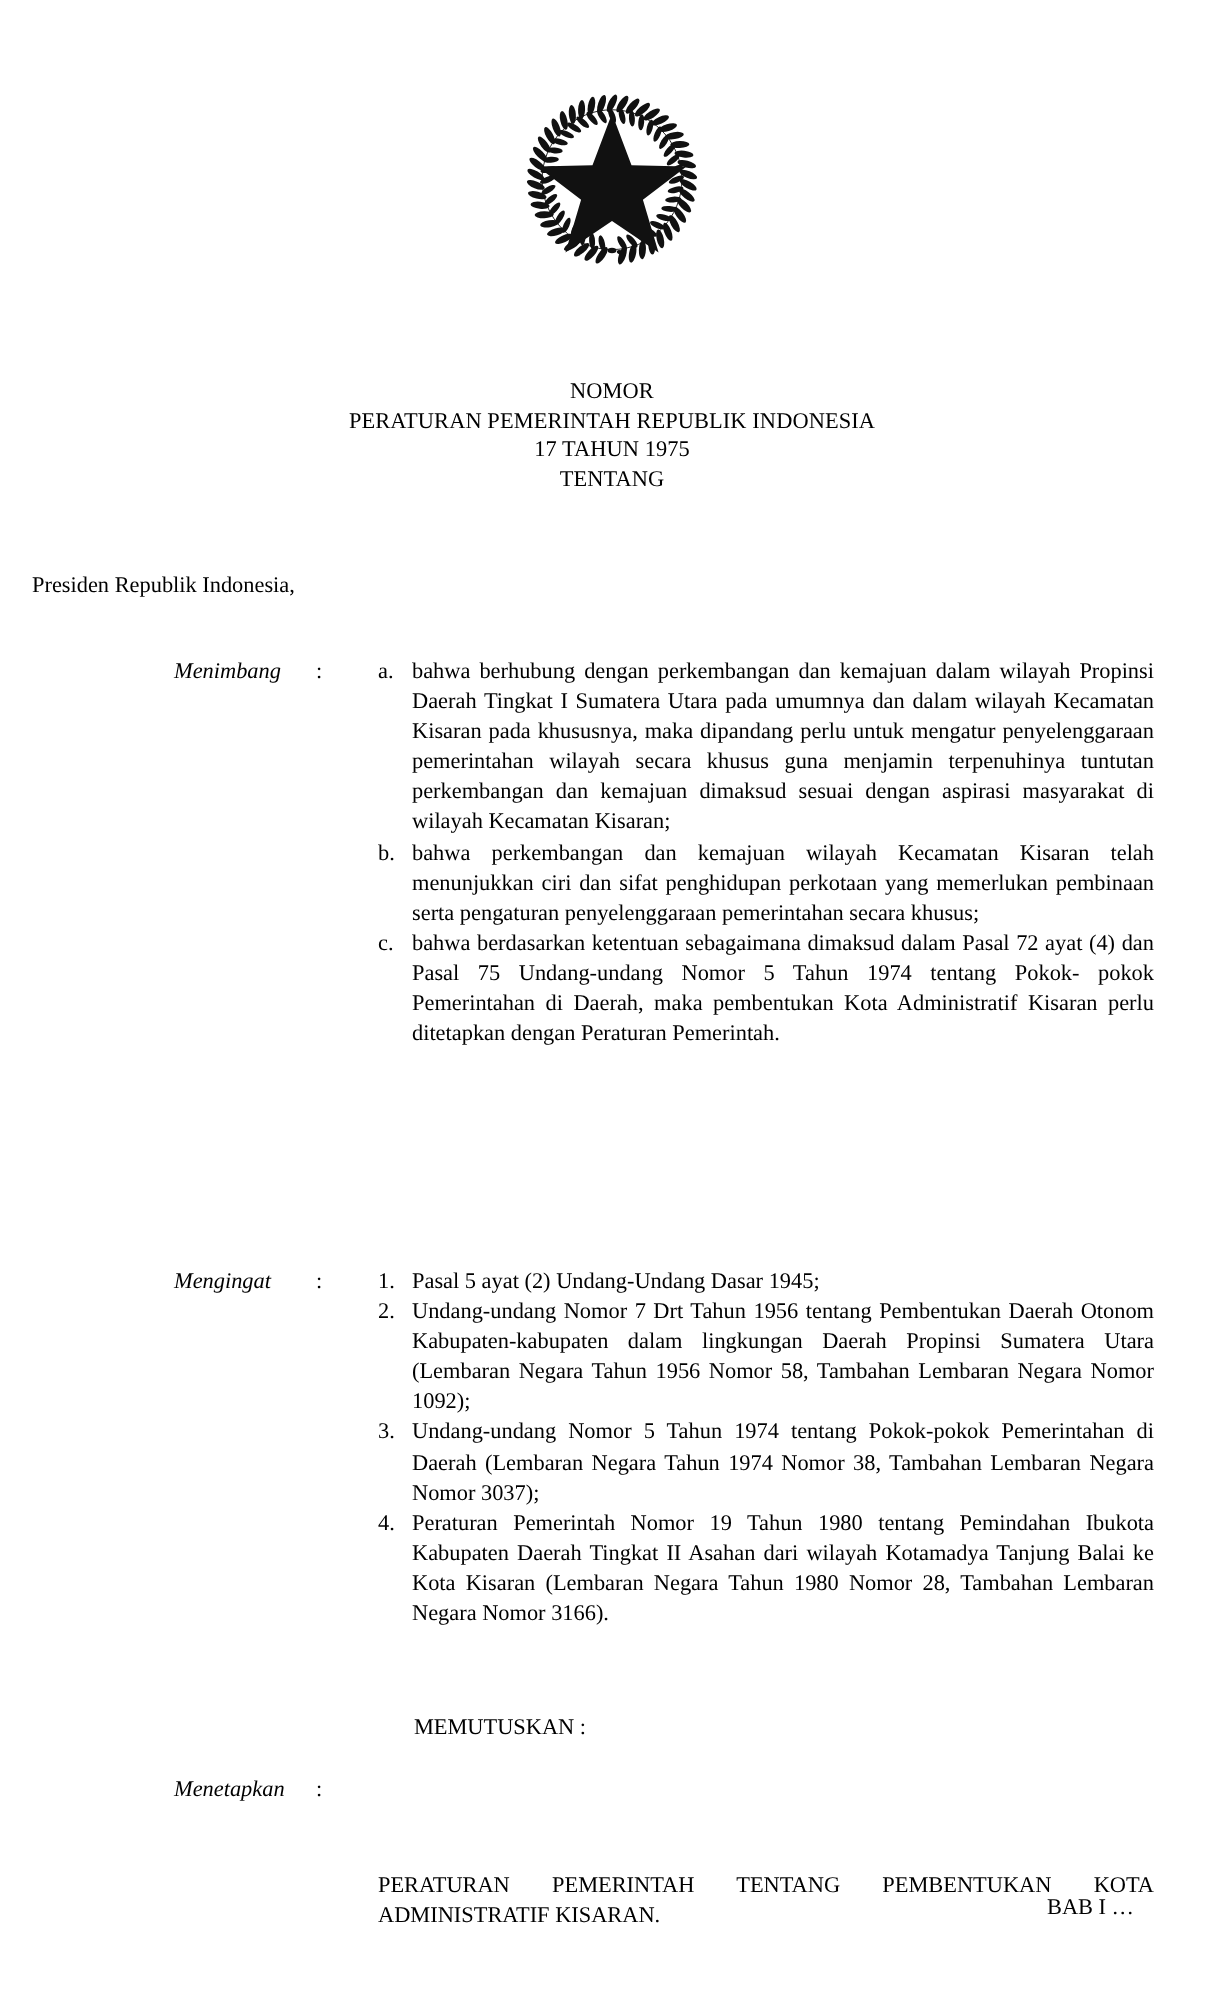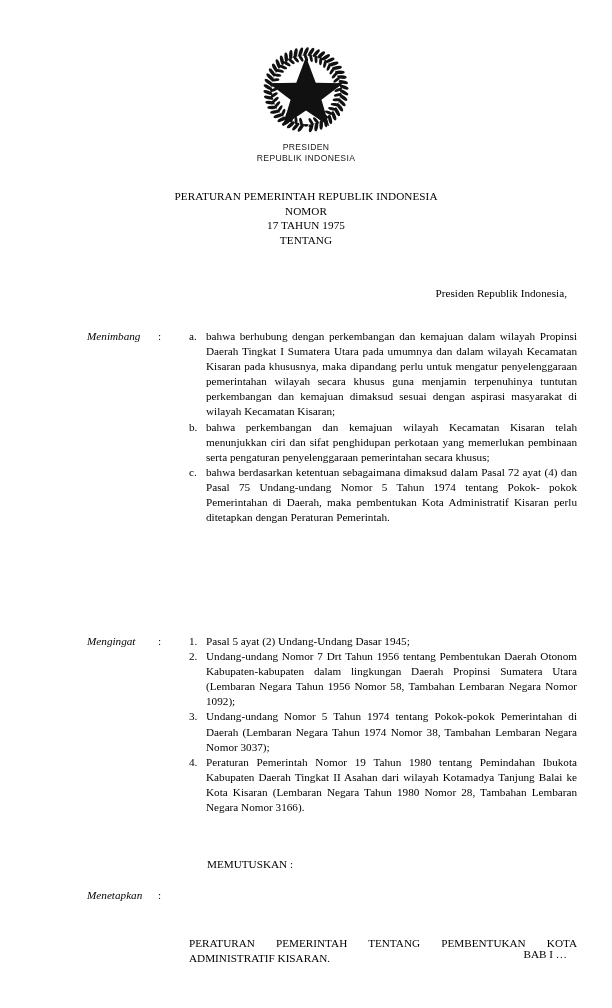--- a/index.html
+++ b/index.html
@@ -58,24 +58,24 @@
     text-align: center;
     font-size: 11.2px;
     line-height: 14.6px;
     letter-spacing: 0.05px;
   }
   .title-block div { white-space: nowrap; }
 
   
   .opening {
     position: absolute;
-    left: 0;
+    left: 16px;
     top: 287px;
     width: 567px;
-    text-align: right;
+    text-align: left;
     font-size: 11.2px;
   }
 
   
   .clause {
     position: absolute;
     font-size: 11.2px;
     line-height: 15.1px;
   }
   .clause-row {
@@ -244,29 +244,25 @@
           <polygon points="50,16 60.6,44.2 90.5,44.8 66.8,62.9 75.3,91.6 50,74.4 24.7,91.6 33.2,62.9 9.5,44.8 39.4,44.2" fill="#111111"></polygon>
         </g>
 
         <g fill="#111111">
           <ellipse cx="50" cy="90.5" rx="2.4" ry="1.5"></ellipse>
           <ellipse cx="45.5" cy="91.5" rx="1.9" ry="1.2" transform="rotate(-18 45.5 91.5)"></ellipse>
           <ellipse cx="54.5" cy="91.5" rx="1.9" ry="1.2" transform="rotate(18 54.5 91.5)"></ellipse>
         </g>
       </svg>
     </div>
-    <div class="emblem-caption">
-      <div>PRESIDEN</div>
-      <div>REPUBLIK INDONESIA</div>
-    </div>
   </div>
 
   <div class="title-block">
+    <div>NOMOR</div>
     <div>PERATURAN PEMERINTAH REPUBLIK INDONESIA</div>
-    <div>NOMOR</div>
     <div>17 TAHUN 1975</div>
     <div>TENTANG</div>
   </div>
 
   <div class="opening">Presiden Republik Indonesia,</div>
 
   <div class="clause" id="menimbang-section">
     <div class="clause-row">
       <div class="clause-label">Menimbang</div>
       <div class="clause-colon">:</div>

